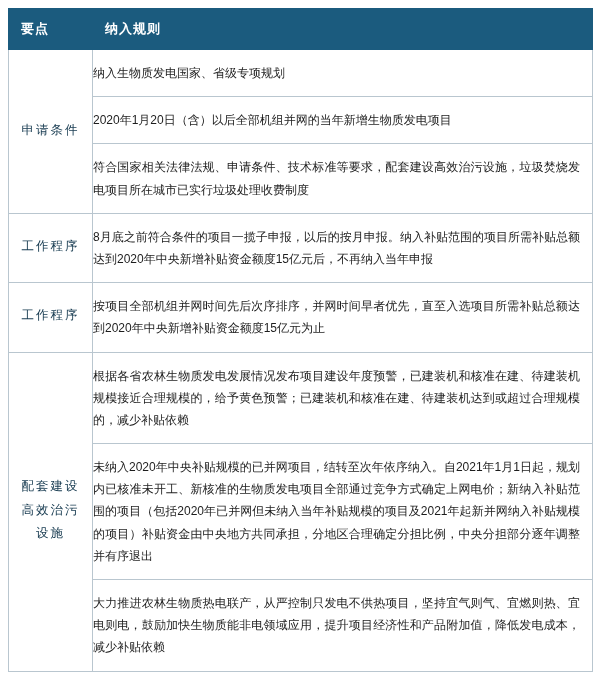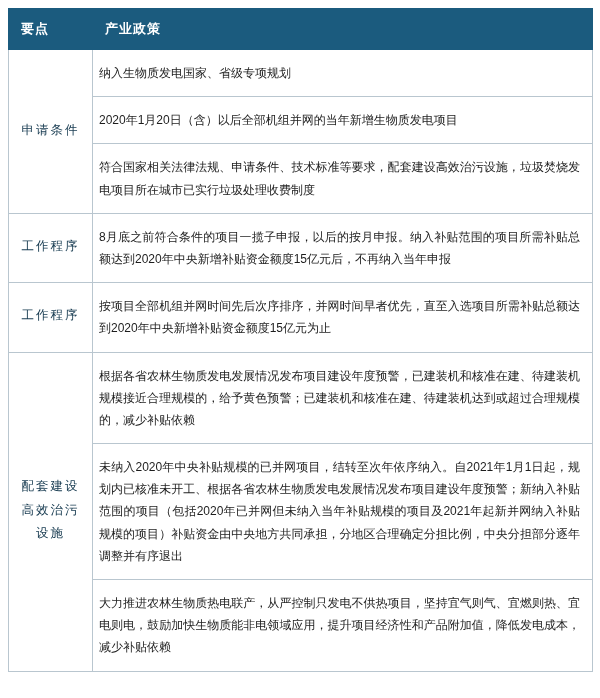--- a/index.html
+++ b/index.html
@@ -51,38 +51,38 @@
   td.key-cell {
     text-align: center;
     padding: 8px 6px;
     letter-spacing: 2px;
     color: #15394f;
     font-size: 12.5px;
     line-height: 1.9;
     font-family: Liberation Mono, monospace;
   }
   td.val-cell {
-    padding: 12px 12px 12px 6px;
+    padding: 12px 12px 12px 0;
     text-align: justify;
     text-justify: inter-ideograph;
   }
 </style>
 </head>
 <body>
 
 <div class="table-wrap">
   <table class="policy-table">
     <colgroup>
         <col class="c1">
         <col class="c2">
       </colgroup>
     <thead>
       <tr>
         <th class="head-left">要点</th>
-        <th class="head-left">产业政策</th>
+        <th class="head-left">纳入规则</th>
       </tr>
     </thead>
     <tbody>
 
       <tr>
         <td class="key-cell" rowspan="3">申请条件</td>
         <td class="val-cell">纳入生物质发电国家、省级专项规划</td>
       </tr>
       <tr>
         <td class="val-cell">2020年1月20日（含）以后全部机组并网的当年新增生物质发电项目</td>
@@ -99,21 +99,21 @@
       <tr>
         <td class="key-cell">工作程序</td>
         <td class="val-cell">按项目全部机组并网时间先后次序排序，并网时间早者优先，直至入选项目所需补贴总额达到2020年中央新增补贴资金额度15亿元为止</td>
       </tr>
 
       <tr>
         <td class="key-cell" rowspan="3">配套建设高效治污设施</td>
         <td class="val-cell">根据各省农林生物质发电发展情况发布项目建设年度预警，已建装机和核准在建、待建装机规模接近合理规模的，给予黄色预警；已建装机和核准在建、待建装机达到或超过合理规模的，减少补贴依赖</td>
       </tr>
       <tr>
-        <td class="val-cell">未纳入2020年中央补贴规模的已并网项目，结转至次年依序纳入。自2021年1月1日起，规划内已核准未开工、根据各省农林生物质发电发展情况发布项目建设年度预警；新纳入补贴范围的项目（包括2020年已并网但未纳入当年补贴规模的项目及2021年起新并网纳入补贴规模的项目）补贴资金由中央地方共同承担，分地区合理确定分担比例，中央分担部分逐年调整并有序退出</td>
+        <td class="val-cell">未纳入2020年中央补贴规模的已并网项目，结转至次年依序纳入。自2021年1月1日起，规划内已核准未开工、新核准的生物质发电项目全部通过竞争方式确定上网电价；新纳入补贴范围的项目（包括2020年已并网但未纳入当年补贴规模的项目及2021年起新并网纳入补贴规模的项目）补贴资金由中央地方共同承担，分地区合理确定分担比例，中央分担部分逐年调整并有序退出</td>
       </tr>
       <tr>
         <td class="val-cell">大力推进农林生物质热电联产，从严控制只发电不供热项目，坚持宜气则气、宜燃则热、宜电则电，鼓励加快生物质能非电领域应用，提升项目经济性和产品附加值，降低发电成本，减少补贴依赖</td>
       </tr>
 
     </tbody>
   </table>
 </div>
 
 </body></html>

